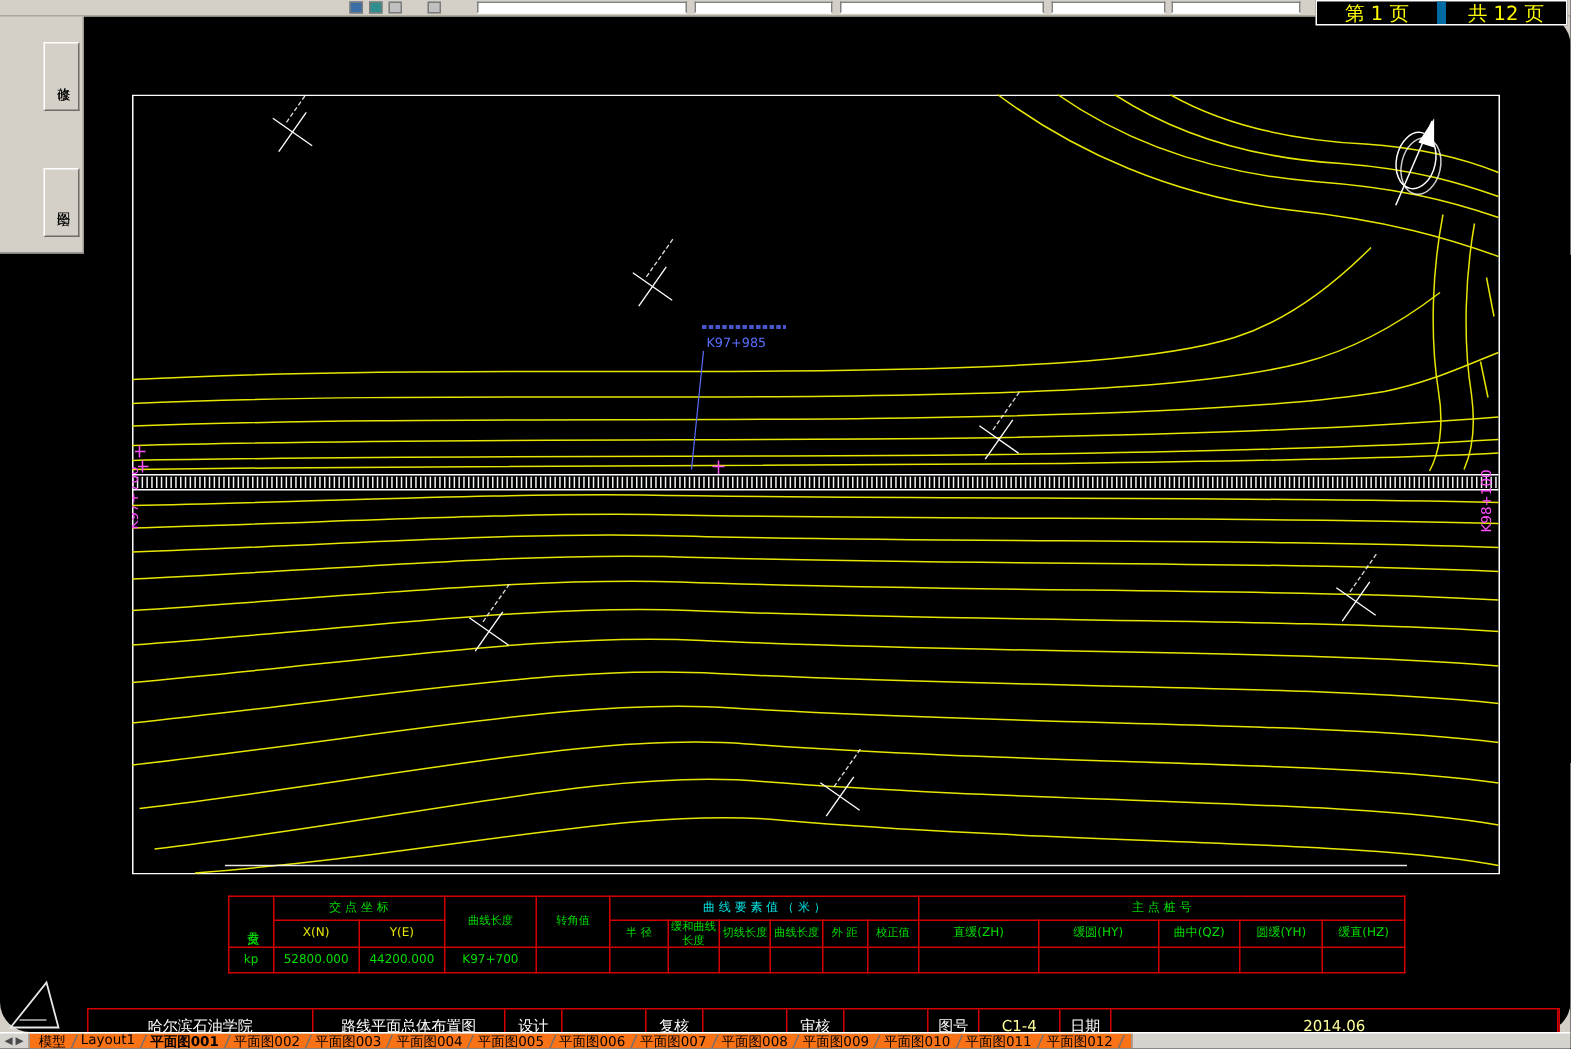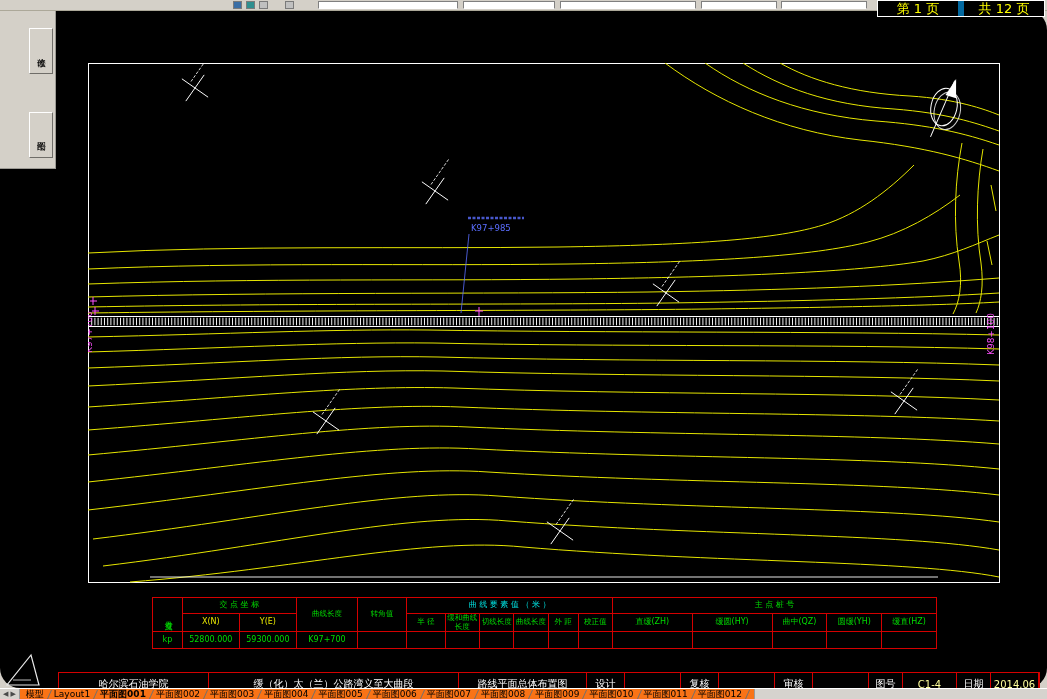--- a/index.html
+++ b/index.html
@@ -224,41 +224,40 @@
         <th class="wrap">校正值</th>
         <th>直缓(ZH)</th>
         <th>缓圆(HY)</th>
         <th>曲中(QZ)</th>
         <th>圆缓(YH)</th>
         <th>缓直(HZ)</th>
       </tr>
       <tr class="r3">
         <td>kp</td>
         <td>52800.000</td>
-        <td>59300.000</td>
+        <td>44200.000</td>
         <td>K97+700</td>
         <td></td>
         <td></td>
         <td></td>
         <td></td>
         <td></td>
         <td></td>
         <td></td>
         <td></td>
         <td></td>
         <td></td>
         <td></td>
         <td></td>
       </tr>
     </tbody>
       </table>
 
     <div class="tblock">
       <div class="c c-org">哈尔滨石油学院</div>
-      <div class="c c-proj">缓（化）太（兰）公路湾义至大曲段</div>
       <div class="c c-name">路线平面总体布置图</div>
       <div class="c c-lbl">设计</div>
       <div class="c c-sp"></div>
       <div class="c c-lbl">复核</div>
       <div class="c c-sp"></div>
       <div class="c c-lbl">审核</div>
       <div class="c c-sp"></div>
       <div class="c c-fl">图号</div>
       <div class="c c-fv">C1-4</div>
       <div class="c c-fl">日期</div>

